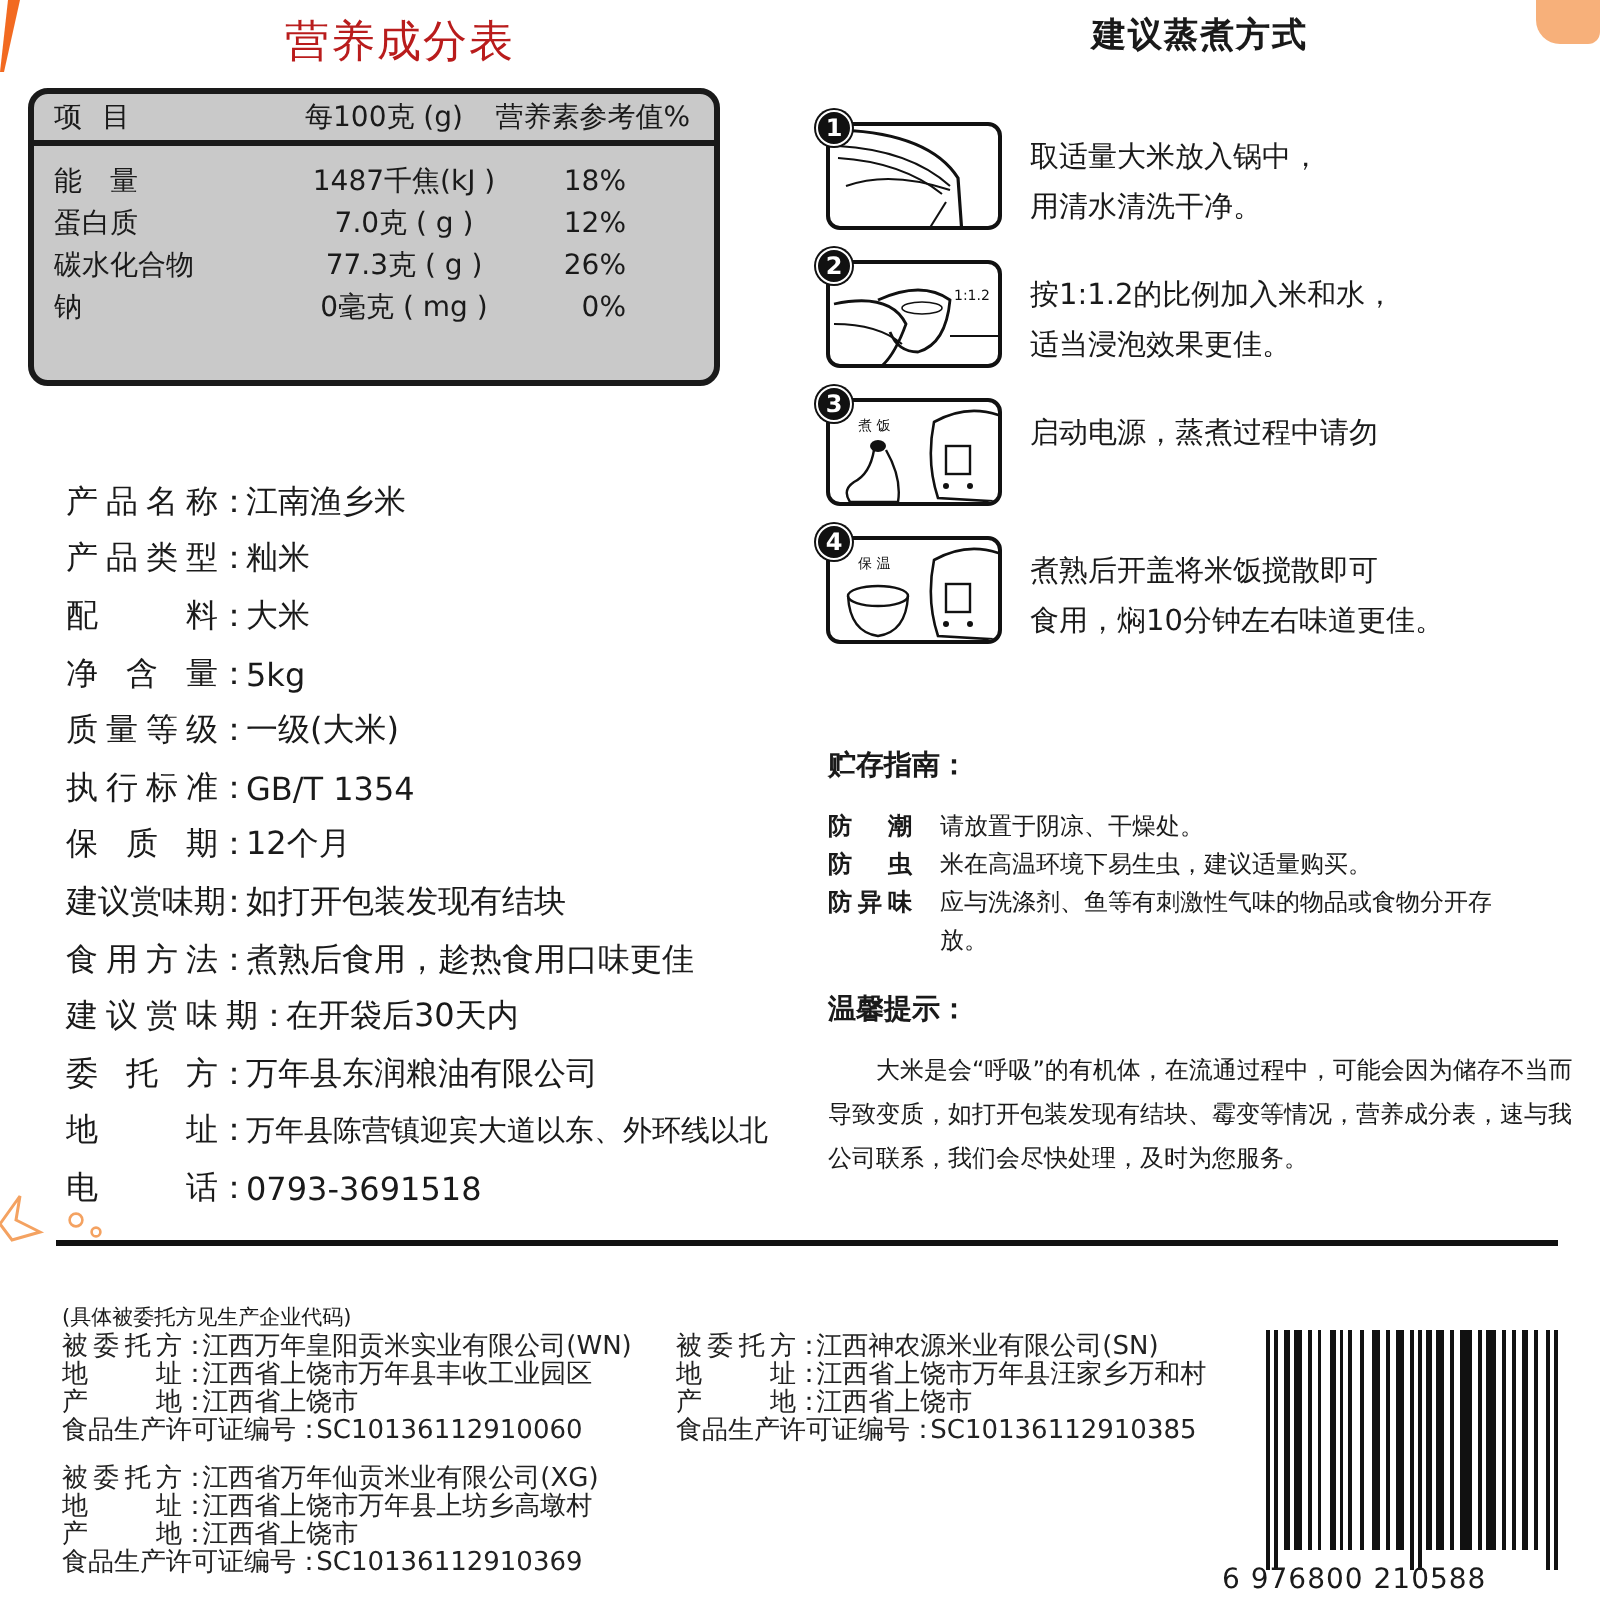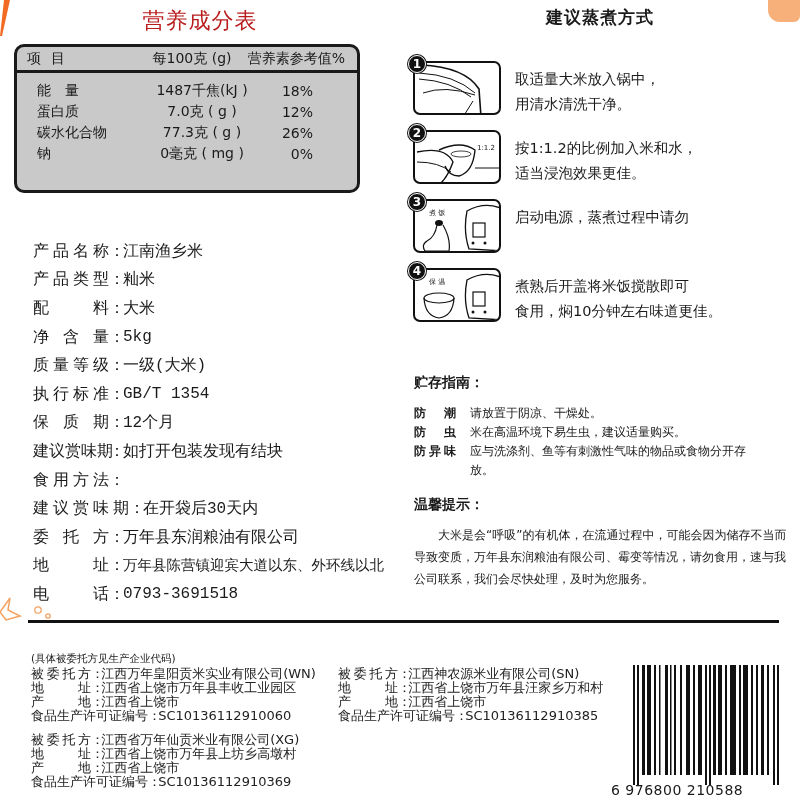--- a/index.html
+++ b/index.html
@@ -18,26 +18,26 @@
       font-size: 22px; font-weight: normal; letter-spacing: 1px; color: #b91c1c; }
     .nutri-table { position: absolute; left: 14px; top: 44px; width: 346px; height: 149px;
       background: #c9c9c9; border: 3px solid #1a1a1a; border-radius: 10px; overflow: hidden; }
     .nutri-head { display: flex; height: 26px; align-items: center; border-bottom: 3px solid #1a1a1a;
       font-size: 14px; }
     .nutri-head .c1 { width: 100px; padding-left: 10px; letter-spacing: 10px; }
     .nutri-head .c2 { width: 130px; text-align: center; padding-left: 20px; }
     .nutri-head .c3 { flex: 1; text-align: right; padding-right: 12px; }
     .nutri-body { padding-top: 7px; }
     .nutri-row { display: flex; height: 21px; align-items: center; font-size: 14px; }
-    .nutri-row .c1 { width: 110px; padding-left: 20px; }
+    .nutri-row .c1 { width: 110px; padding-left: 10px; }
     .nutri-row .c2 { width: 150px; text-align: center; }
     .nutri-row .c3 { flex: 1; text-align: right; padding-right: 44px; }
 
     
-    .info { position: absolute; left: 33px; top: 237px; width: 370px; font-family: Liberation Mono, monospace; }
+    .info { position: absolute; left: 33px; top: 237px; width: 370px; }
     .info-row { display: flex; height: 28.6px; align-items: center; font-size: 16px; white-space: nowrap; }
     .info-row .lbl { display: inline-block; text-align: justify; text-align-last: justify; }
     .info-row .lbl.w4 { width: 76px; }
     .info-row .lbl.w5 { width: 96px; }
     .info-row .colon { width: 14px; }
     .info-row .val { }
     .info-row.small .val { font-size: 14.5px; }
 
     
     .cook-title { position: absolute; left: 400px; width: 400px; top: 6px; text-align: center;
@@ -160,20 +160,21 @@
       <span class="val">12个月</span>
     </div>
   <div class="info-row">
       <span class="lbl w4">建议赏味期</span>
       <span class="colon">：</span>
       <span class="val">如打开包装发现有结块</span>
     </div>
   <div class="info-row">
       <span class="lbl w4">食用方法</span>
       <span class="colon">：</span>
+      <span class="val">煮熟后食用，趁热食用口味更佳</span>
     </div>
   <div class="info-row">
       <span class="lbl w5">建议赏味期</span>
       <span class="colon">：</span>
       <span class="val">在开袋后30天内</span>
     </div>
   <div class="info-row">
       <span class="lbl w4">委托方</span>
       <span class="colon">：</span>
       <span class="val">万年县东润粮油有限公司</span>
@@ -275,21 +276,21 @@
       <span class="v">米在高温环境下易生虫，建议适量购买。</span>
     </div>
   <div class="store-row">
       <span class="k">防异味</span>
       <span class="v" style="max-width:290px;">应与洗涤剂、鱼等有刺激性气味的物品或食物分开存放。</span>
     </div>
 </div>
 
 <div class="tip-title">温馨提示：</div>
 <div class="tip-text">
-    <span class="p" style="text-indent:2em;">大米是会“呼吸”的有机体，在流通过程中，可能会因为储存不当而导致变质，万年县东润粮油有限公司、霉变等情况，请勿食用，速与我公司联系，我们会尽快处理，及时为您服务。</span>
+    <span class="p" style="text-indent:2em;">大米是会“呼吸”的有机体，在流通过程中，可能会因为储存不当而导致变质，如打开包装发现有结块、霉变等情况，营养成分表，速与我公司联系，我们会尽快处理，及时为您服务。</span>
   </div>
 
 <div class="divider"></div>
 
 <div class="mfr-note">(具体被委托方见生产企业代码)</div>
 
 <div class="mfr mfr-a">
   <div class="row"><span class="k">被委托方</span><span class="colon">：</span>&nbsp;<span>江西万年皇阳贡米实业有限公司(WN)</span></div>
   <div class="row"><span class="k">地址</span><span class="colon">：</span>&nbsp;<span>江西省上饶市万年县丰收工业园区</span></div>
   <div class="row"><span class="k">产地</span><span class="colon">：</span>&nbsp;<span>江西省上饶市</span></div>

